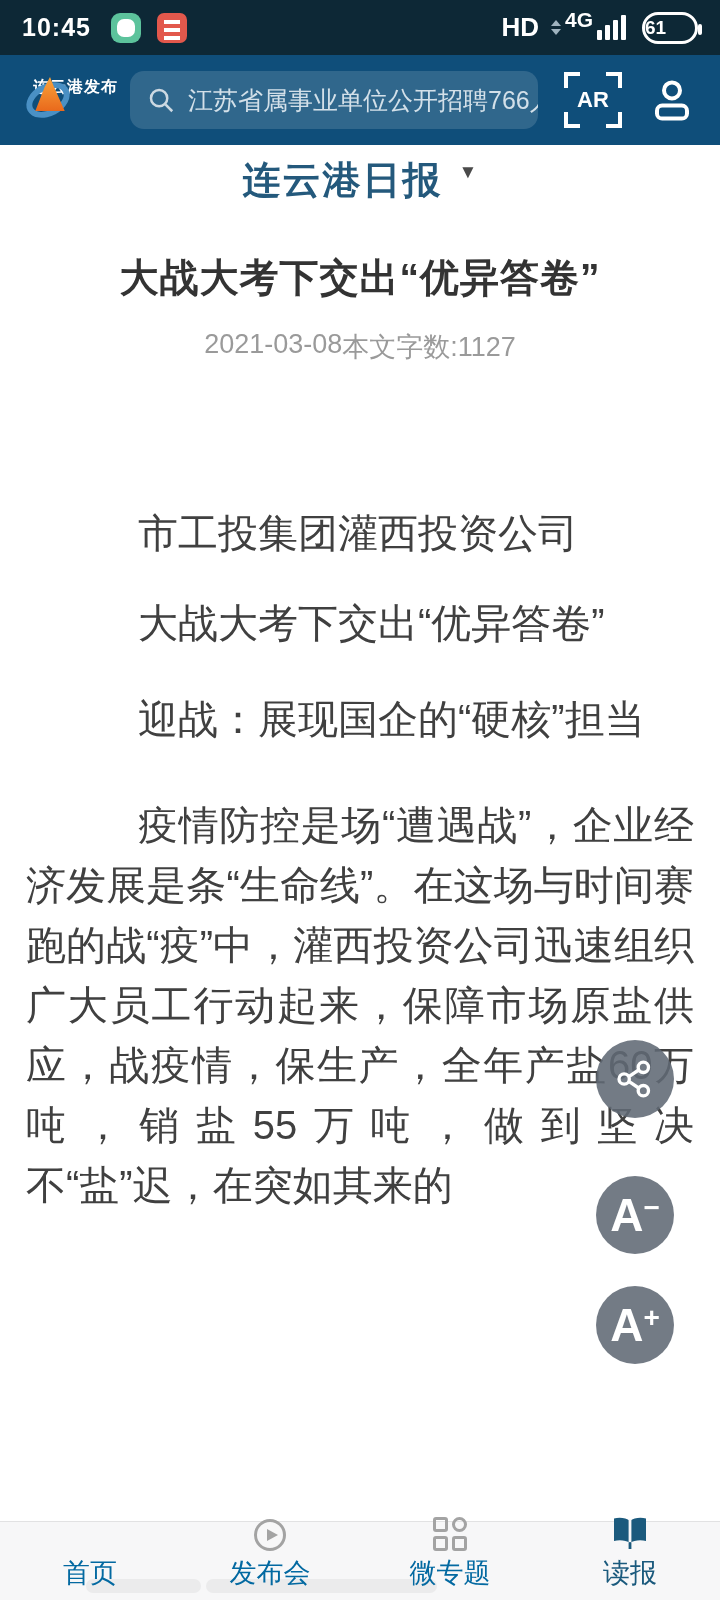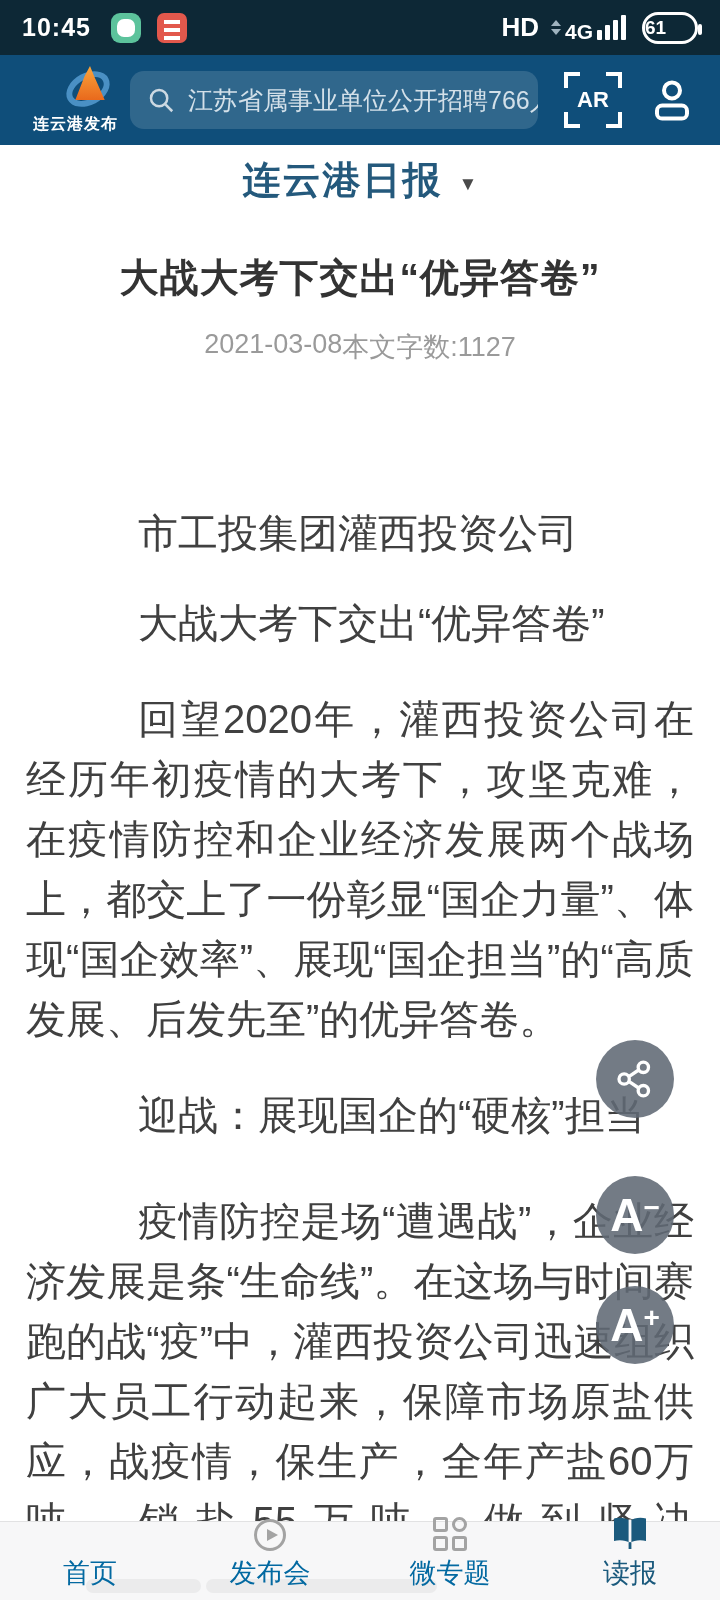--- a/index.html
+++ b/index.html
@@ -11,30 +11,30 @@
   .sb-time{font-size:25px;font-weight:600;letter-spacing:1px;}
   .sb-app-green{width:30px;height:30px;border-radius:9px;background:#5cc39c;margin-left:20px;position:relative;}
   .sb-app-green::after{content:"";position:absolute;left:6px;top:6px;right:6px;bottom:6px;background:#fff;border-radius:7px;}
   .sb-app-red{width:30px;height:30px;border-radius:7px;background:#e2584c;margin-left:16px;position:relative;}
   .sb-app-red::after{content:"";position:absolute;left:7px;top:7px;width:16px;height:4px;background:#fff;box-shadow:0 8px 0 #fff,0 16px 0 #fff;}
   .sb-spacer{flex:1;}
   .sb-hd{font-size:26px;font-weight:600;}
   .sb-arrows{display:flex;flex-direction:column;align-items:center;gap:3px;margin:0 4px 0 12px;}
   .sb-arrow-up{width:0;height:0;border-left:5px solid transparent;border-right:5px solid transparent;border-bottom:6px solid #9fb3bf;}
   .sb-arrow-down{width:0;height:0;border-left:5px solid transparent;border-right:5px solid transparent;border-top:6px solid #9fb3bf;}
-  .sb-net{font-size:21px;font-weight:700;align-self:flex-start;margin-top:20px;}
+  .sb-net{font-size:21px;font-weight:700;align-self:flex-start;margin-top:8px;}
   .sb-bars{display:flex;align-items:flex-end;gap:3px;margin-left:4px;}
   .sb-bars span{width:5px;background:#fff;border-radius:1px;display:block;}
   .sb-bars .b1{height:10px;}.sb-bars .b2{height:15px;}.sb-bars .b3{height:20px;}.sb-bars .b4{height:25px;}
   .sb-battery{margin-left:16px;width:56px;height:32px;border:3px solid #fff;border-radius:16px;display:flex;align-items:center;font-size:19px;font-weight:600;position:relative;box-sizing:border-box;}
   .sb-battery::after{content:"";position:absolute;right:-7px;top:9px;width:4px;height:11px;background:#fff;border-radius:2px;}
 
   
   .header{position:absolute;top:55px;left:0;right:0;height:90px;background:#0f4e7a;display:flex;align-items:center;padding:0 22px;box-sizing:border-box;}
-  .logo{display:flex;flex-direction:column;align-items:flex-end;width:96px;flex:0 0 auto;}
+  .logo{display:flex;align-items:flex-start;width:96px;flex:0 0 auto;}
   .logo-graphic{position:relative;width:56px;height:48px;}
   .logo-ring{position:absolute;left:3px;top:8px;width:46px;height:32px;border:6px solid #4a90c4;border-radius:50%;transform:rotate(-28deg);box-sizing:border-box;}
   .logo-flame{position:absolute;left:12px;top:1px;width:32px;height:34px;background:linear-gradient(#f9a53c,#e9691c);clip-path:polygon(50% 0%,62% 28%,96% 100%,4% 100%,33% 30%);}
   .logo-text{font-size:16px;color:#fff;font-weight:bold;letter-spacing:1px;margin-top:1px;white-space:nowrap;}
   .search-bar{flex:1;height:58px;background:rgba(255,255,255,0.14);border-radius:14px;margin:0 26px 0 12px;display:flex;align-items:center;padding:0 16px;box-sizing:border-box;overflow:hidden;}
   .search-icon{flex:0 0 auto;width:30px;height:30px;}
   .search-text{font-size:25px;color:#d3e0e9;margin-left:12px;white-space:nowrap;}
   .ar-button{position:relative;width:58px;height:56px;display:flex;align-items:center;justify-content:center;color:#fff;font-size:22px;font-weight:bold;margin-right:24px;flex:0 0 auto;
     background:
       linear-gradient(#fff,#fff) left 0 top 0/16px 4px no-repeat,
@@ -42,21 +42,21 @@
       linear-gradient(#fff,#fff) right 0 top 0/16px 4px no-repeat,
       linear-gradient(#fff,#fff) right 0 top 0/4px 16px no-repeat,
       linear-gradient(#fff,#fff) left 0 bottom 0/16px 4px no-repeat,
       linear-gradient(#fff,#fff) left 0 bottom 0/4px 16px no-repeat,
       linear-gradient(#fff,#fff) right 0 bottom 0/16px 4px no-repeat,
       linear-gradient(#fff,#fff) right 0 bottom 0/4px 16px no-repeat;}
   .profile-button{width:52px;height:52px;flex:0 0 auto;display:flex;align-items:center;justify-content:center;}
 
   
   .content{position:absolute;top:145px;left:0;right:0;height:1377px;background:#fff;overflow:hidden;padding:0 26px;box-sizing:border-box;}
-  .masthead{display:flex;align-items:center;justify-content:center;gap:16px;margin-top:10px;}
+  .masthead{display:flex;justify-content:center;gap:16px;margin-top:10px;}
   .masthead-title{font-family:"Liberation Serif","DejaVu Serif",serif;font-size:38px;font-weight:bold;color:#24597c;letter-spacing:2px;}
   .masthead-caret{font-size:19px;color:#4a4a4a;padding-top:6px;}
   .article-title{text-align:center;font-size:39px;font-weight:bold;color:#333;margin:48px 0 0;line-height:1.25;letter-spacing:1px;}
   .meta{display:flex;justify-content:center;margin-top:26px;}
   .meta span{font-size:27px;color:#9a9a9a;}
   .body-text p{font-size:40px;color:#404040;line-height:60px;text-align:justify;margin:0;text-indent:2.8em;}
   .p0{margin-top:138px !important;}
   .p1{margin-top:30px !important;}
   .p2{margin-top:36px !important;}
   .p3{margin-top:36px !important;}
@@ -147,21 +147,20 @@
     <h1 class="article-title">大战大考下交出“优异答卷”</h1>
 
     <div class="meta">
       <span>2021-03-08</span>
       <span>本文字数:1127</span>
     </div>
 
     <div class="body-text">
       <p class="p0">市工投集团灌西投资公司</p>
       <p class="p1">大战大考下交出“优异答卷”</p>
-      <p class="p2">回望2020年，灌西投资公司在经历年初疫情的大考下，攻坚克难，在疫情防控和企业经济发展两个战场上，都交上了一份彰显“国企力量”、体现“国企效率”、展现“国企担当”的“高质发展、后发先至”的优异答卷。</p>
       <p class="p3">迎战：展现国企的“硬核”担当</p>
       <p class="p4">疫情防控是场“遭遇战”，企业经济发展是条“生命线”。在这场与时间赛跑的战“疫”中，灌西投资公司迅速组织广大员工行动起来，保障市场原盐供应，战疫情，保生产，全年产盐60万吨，销盐55万吨，做到坚决不“盐”迟，在突如其来的</p>
     </div>
   </div>
 
   <div class="fab-stack">
     <div class="fab fab-share">
       <svg width="40" height="40" viewBox="0 0 24 24" fill="none" stroke="#fff" stroke-width="2">
           <circle cx="17" cy="5" r="3.1"></circle>
           <circle cx="5.5" cy="12" r="3.1"></circle>

